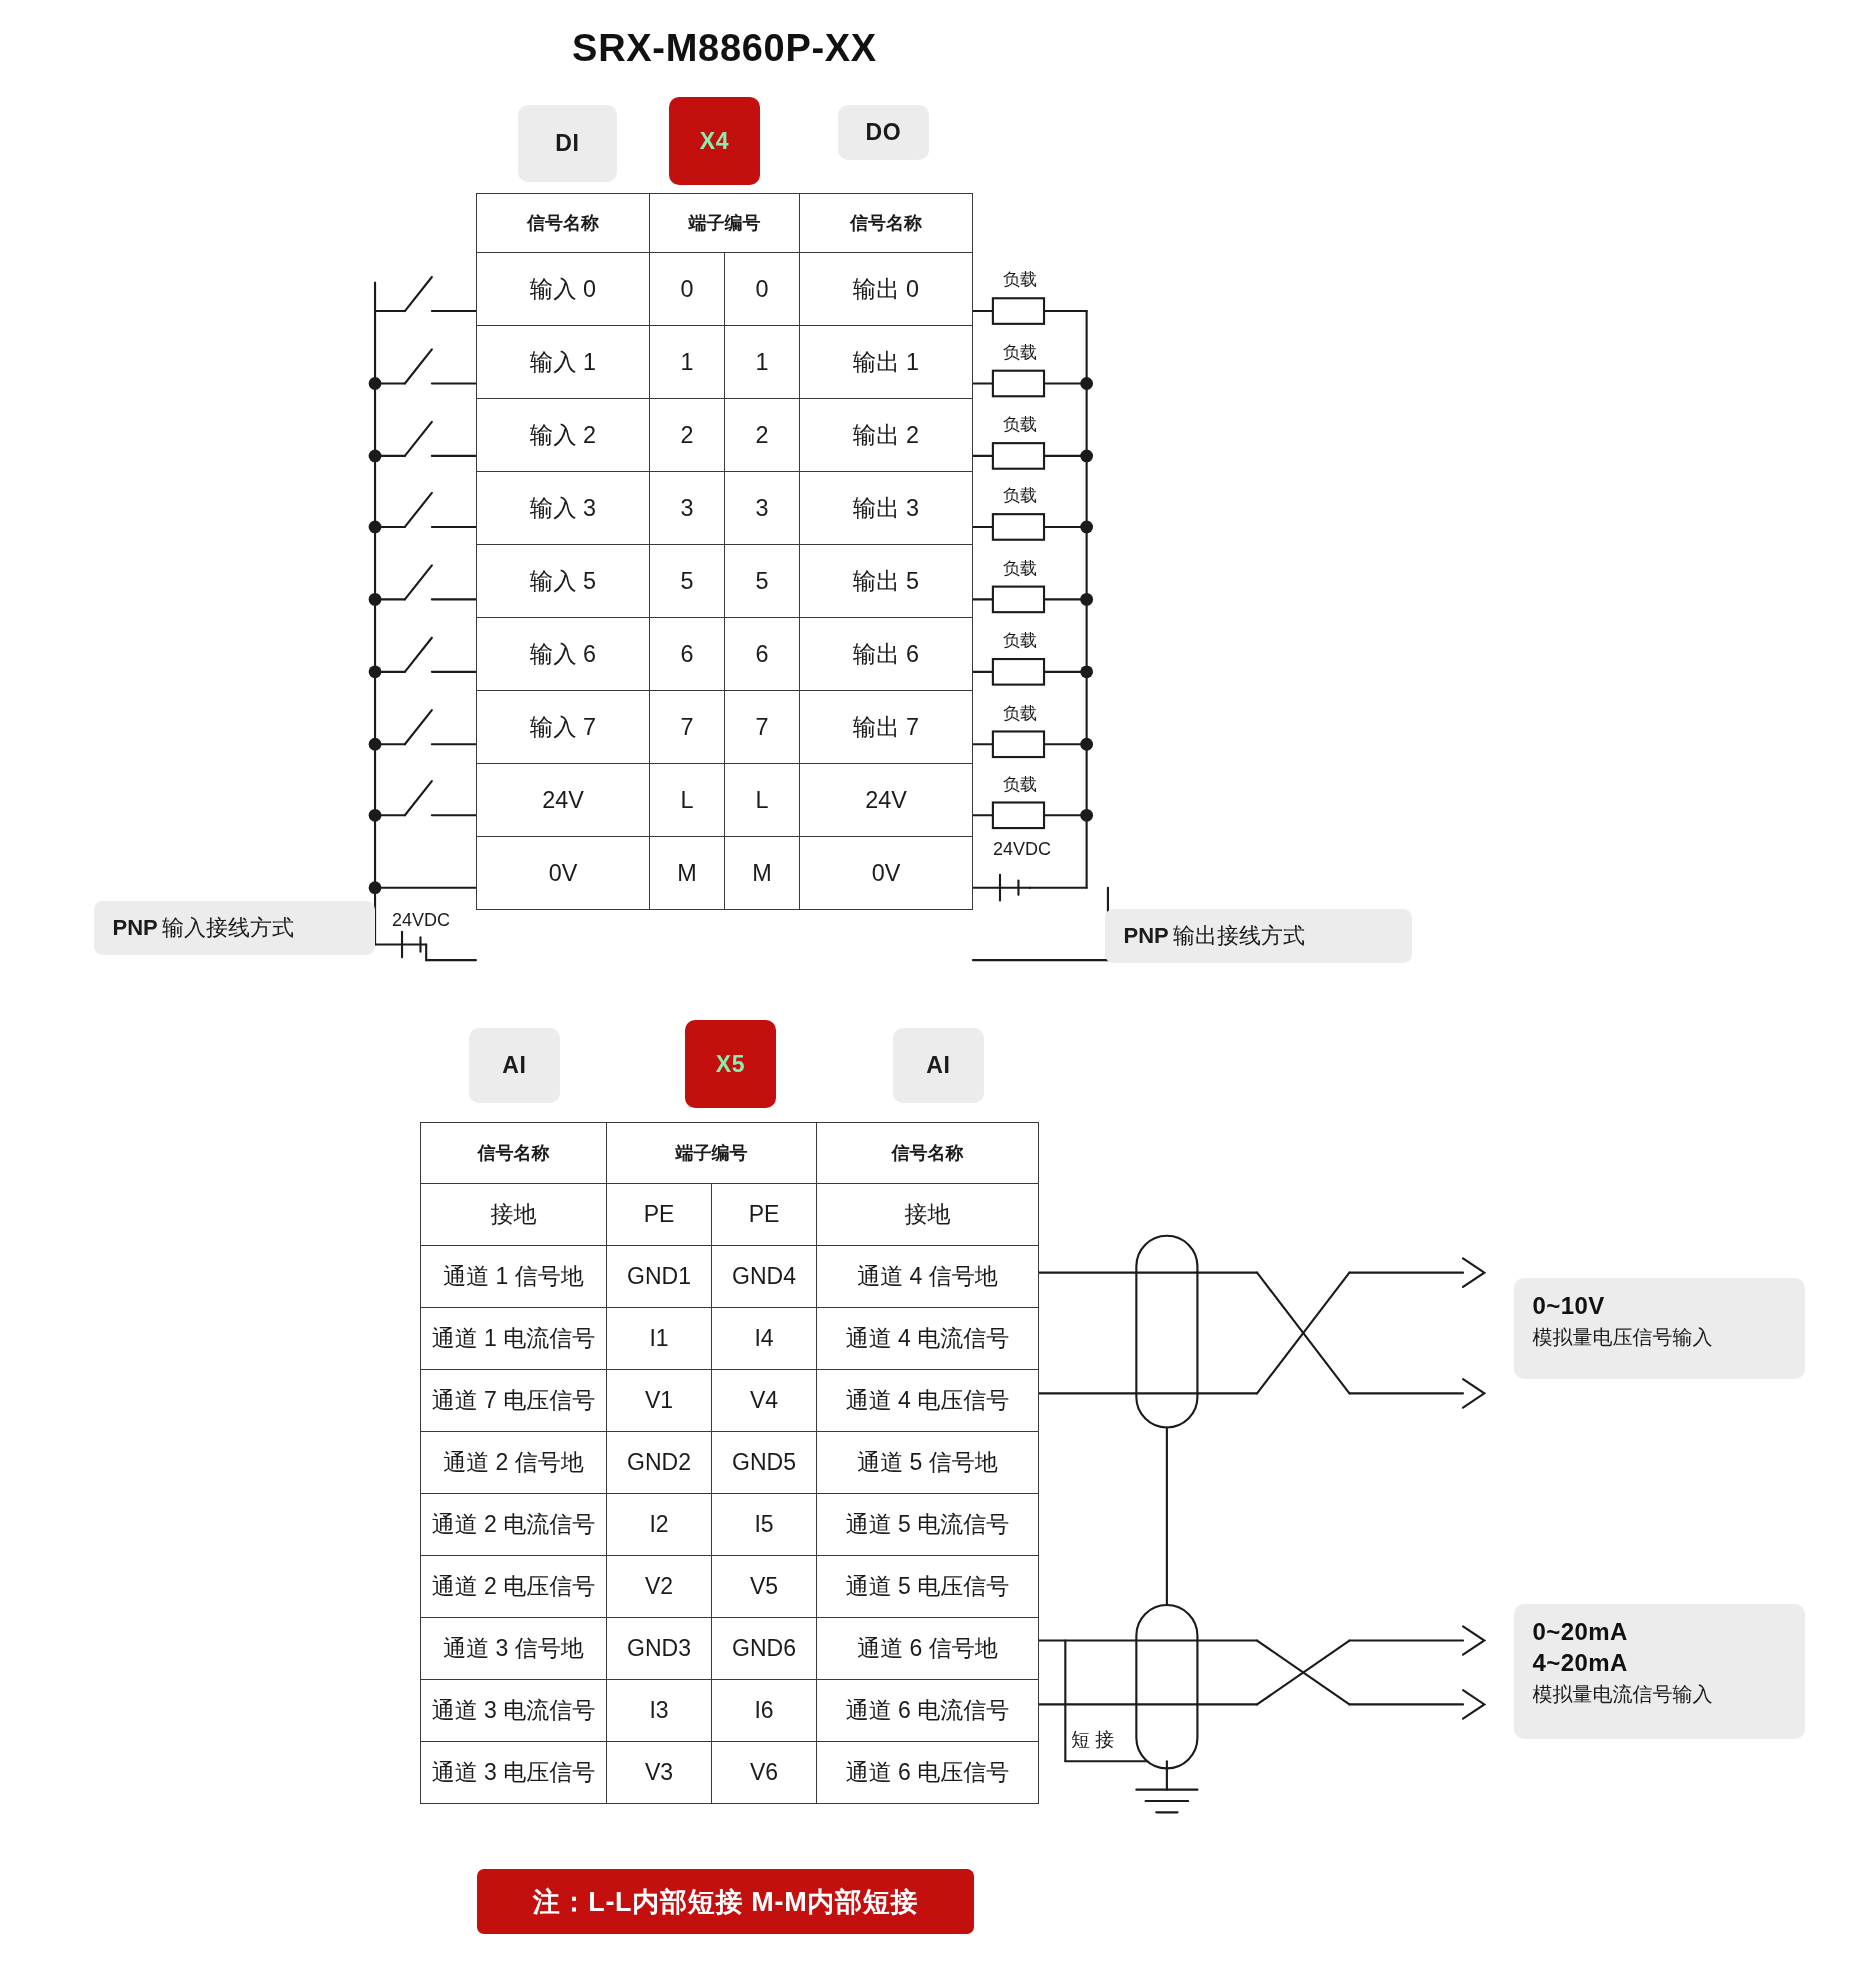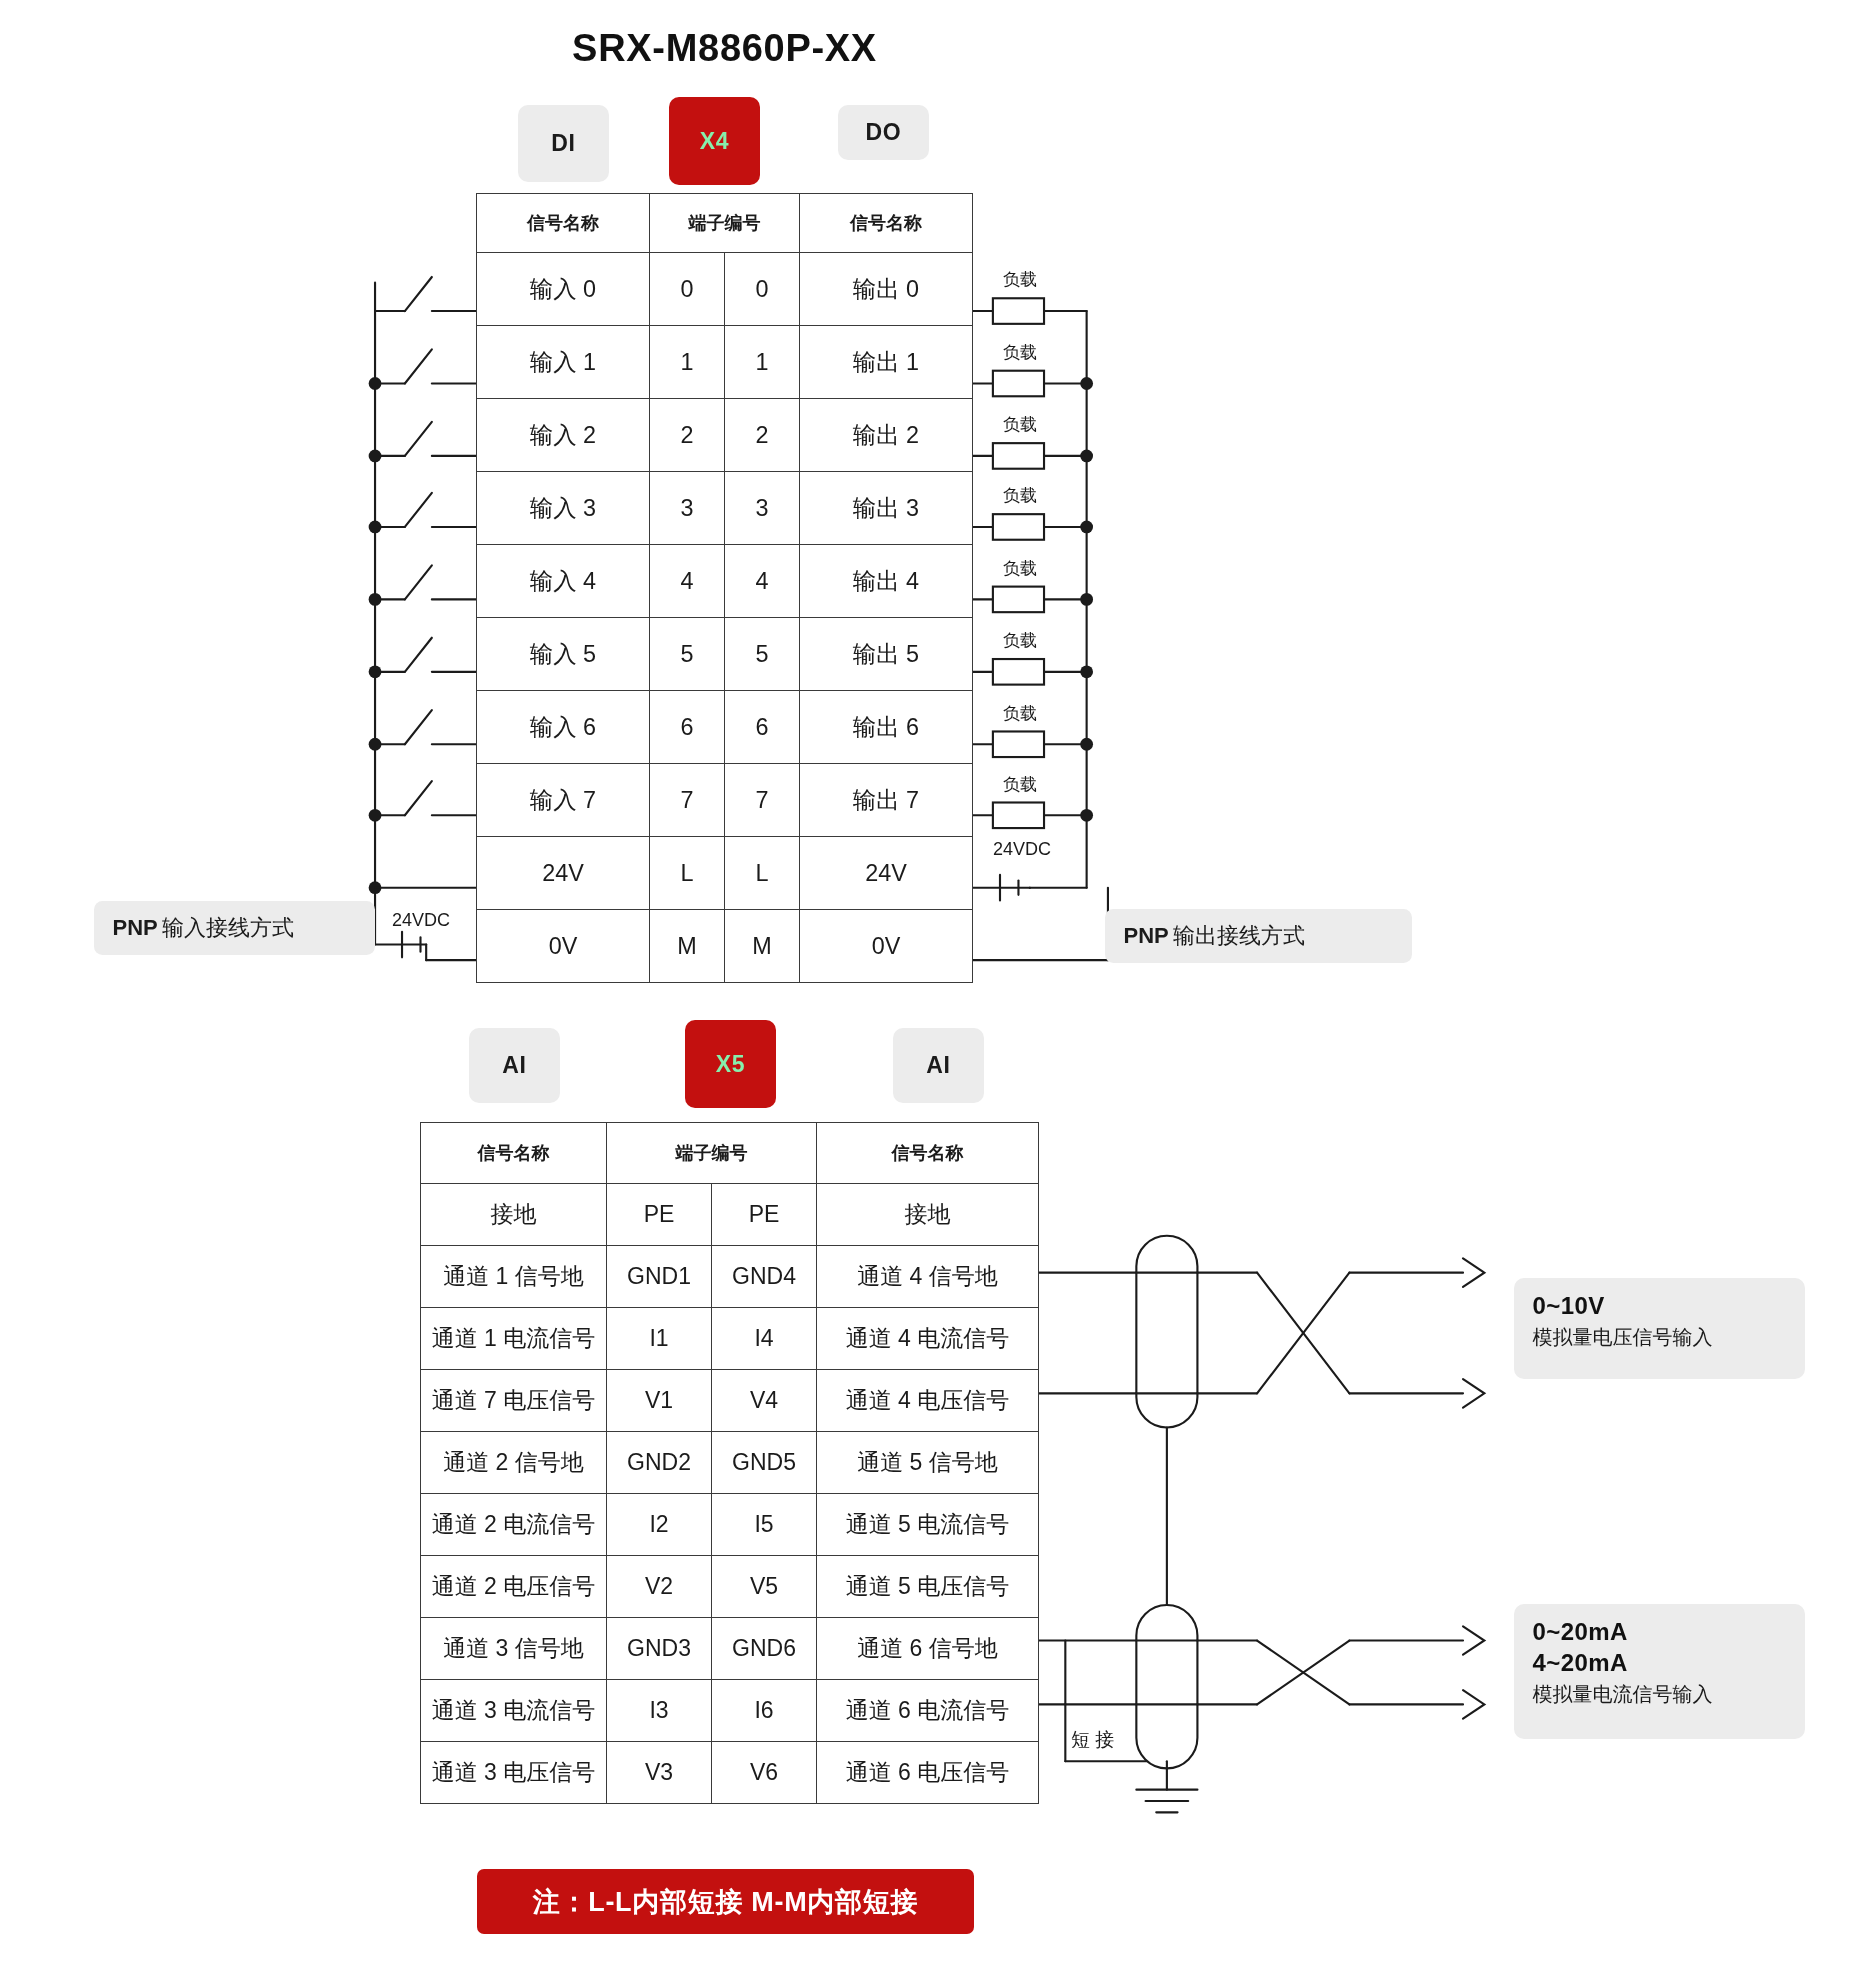--- a/index.html
+++ b/index.html
@@ -153,21 +153,21 @@
     pointer-events: none;
   }
 </style>
 </head>
 <body>
 
 <div class="canvas">
 
   <div id="title">SRX-M8860P-XX</div>
 
-  <div class="chip grey" style="left:518px; top:105px; width:91px; height:77px;">DI</div>
+  <div class="chip grey" style="left:518px; top:105px; width:99px; height:77px;">DI</div>
   <div class="chip red" style="left:669px; top:97px; width:91px; height:88px;">X4</div>
   <div class="chip grey" style="left:838px; top:105px; width:91px; height:55px;">DO</div>
 
   <svg class="overlay" viewBox="0 0 2640 2781">
     <g stroke="#1b1b1b" stroke-width="3" fill="none" stroke-linecap="round">
 
       <line x1="528" y1="398" x2="528" y2="1330"></line>
 
       <line x1="528" y1="438" x2="570" y2="438"></line>
       <line x1="570" y1="438" x2="608" y2="390"></line>
@@ -344,26 +344,20 @@
         <td>2</td>
         <td>输出 2</td>
       </tr>
       <tr>
         <td>输入 3</td>
         <td>3</td>
         <td>3</td>
         <td>输出 3</td>
       </tr>
       <tr>
-        <td>输入 4</td>
-        <td>4</td>
-        <td>4</td>
-        <td>输出 4</td>
-      </tr>
-      <tr>
         <td>输入 5</td>
         <td>5</td>
         <td>5</td>
         <td>输出 5</td>
       </tr>
       <tr>
         <td>输入 6</td>
         <td>6</td>
         <td>6</td>
         <td>输出 6</td>

